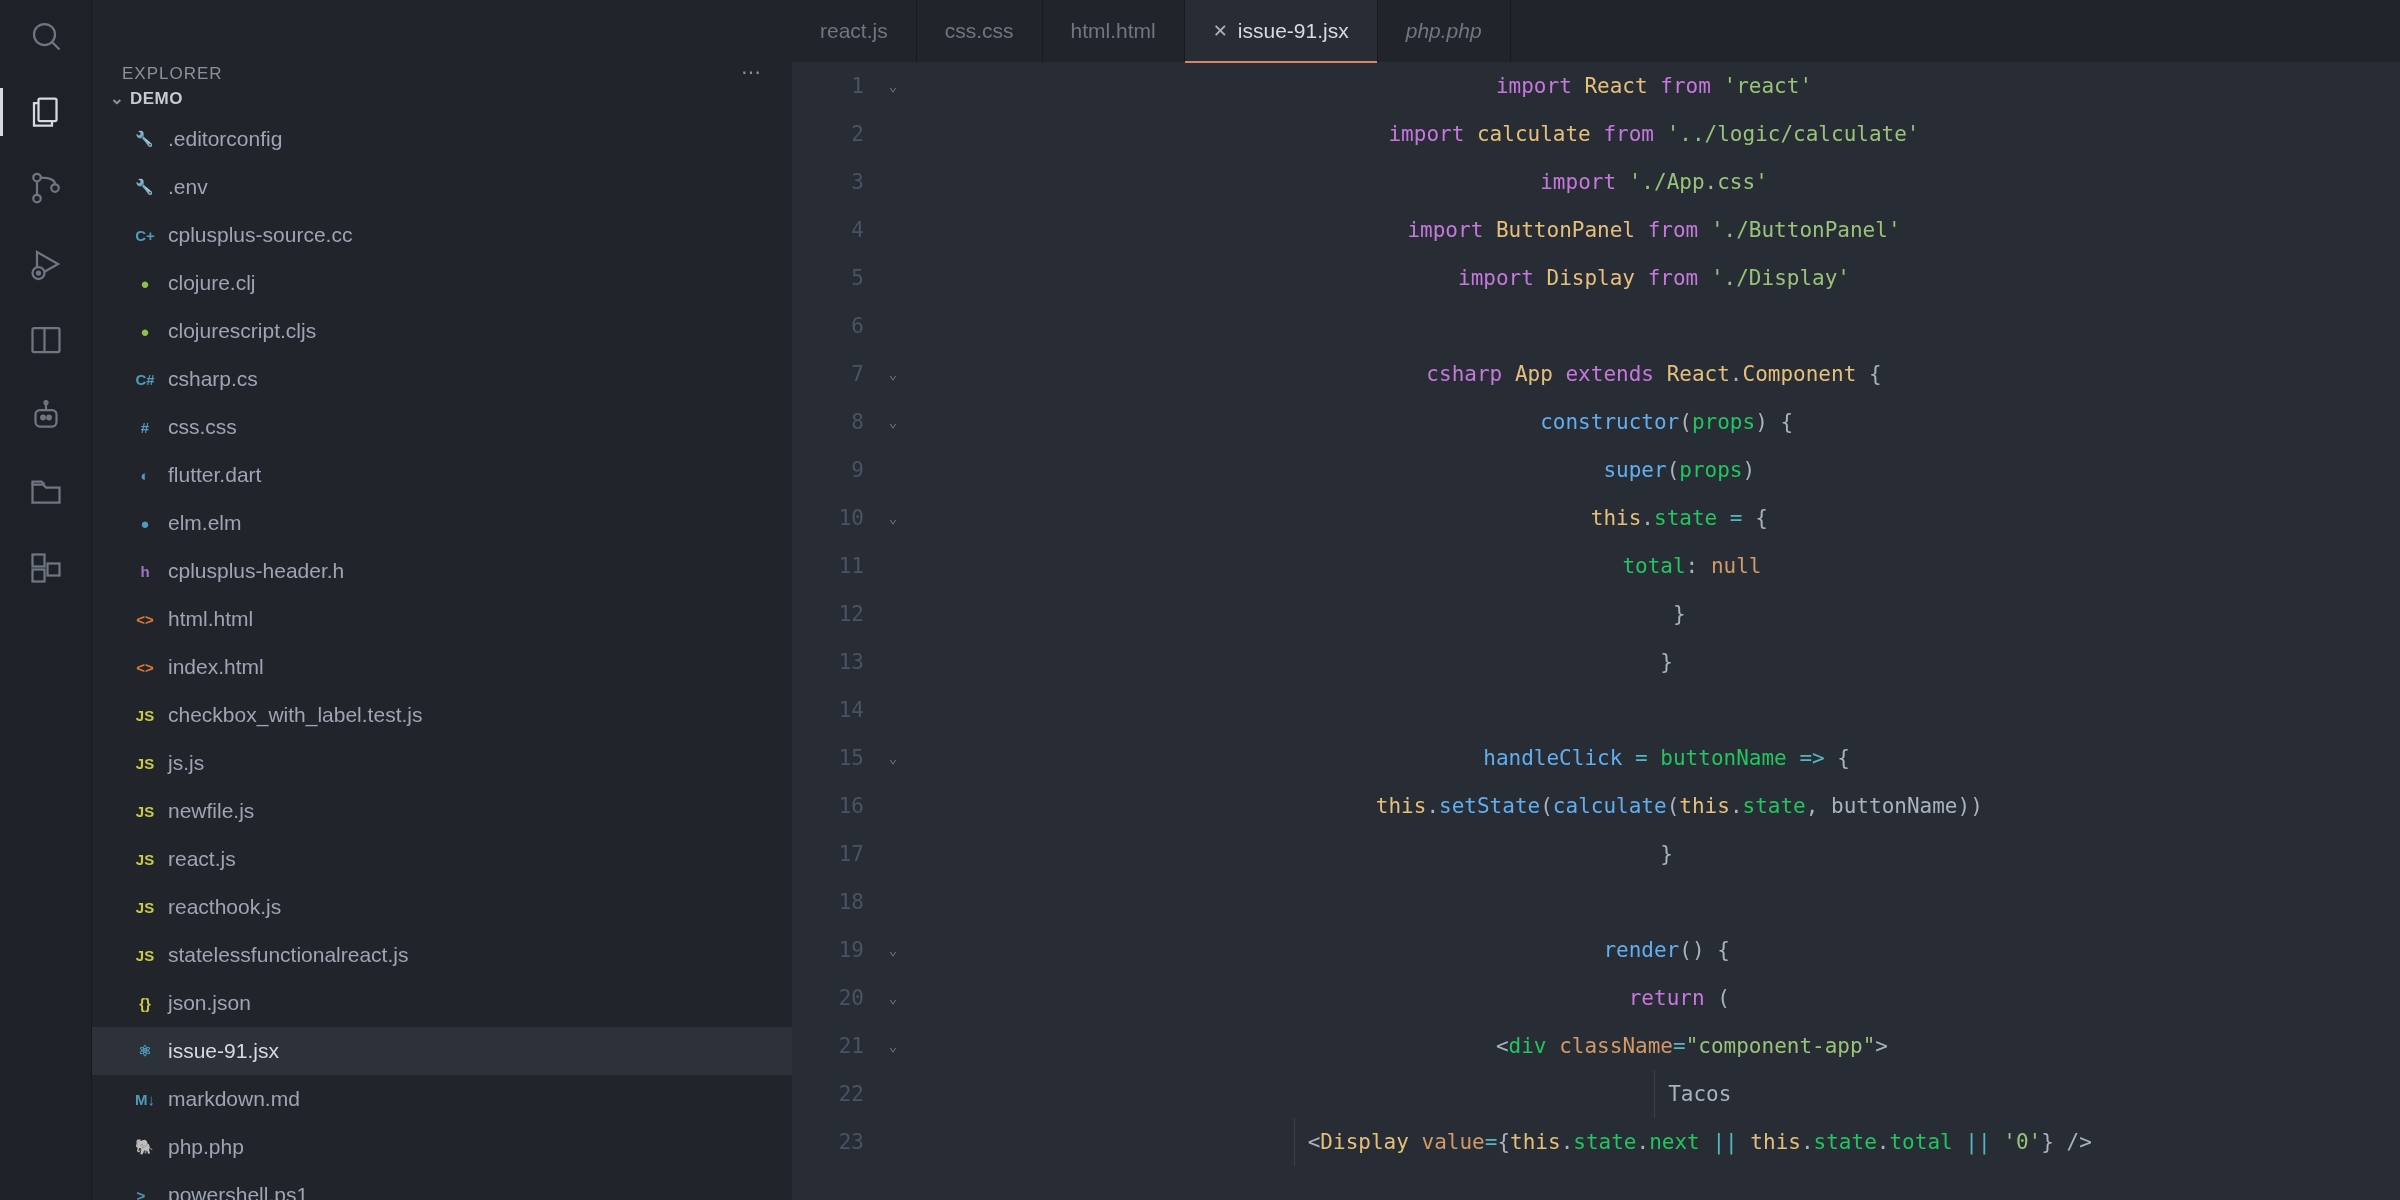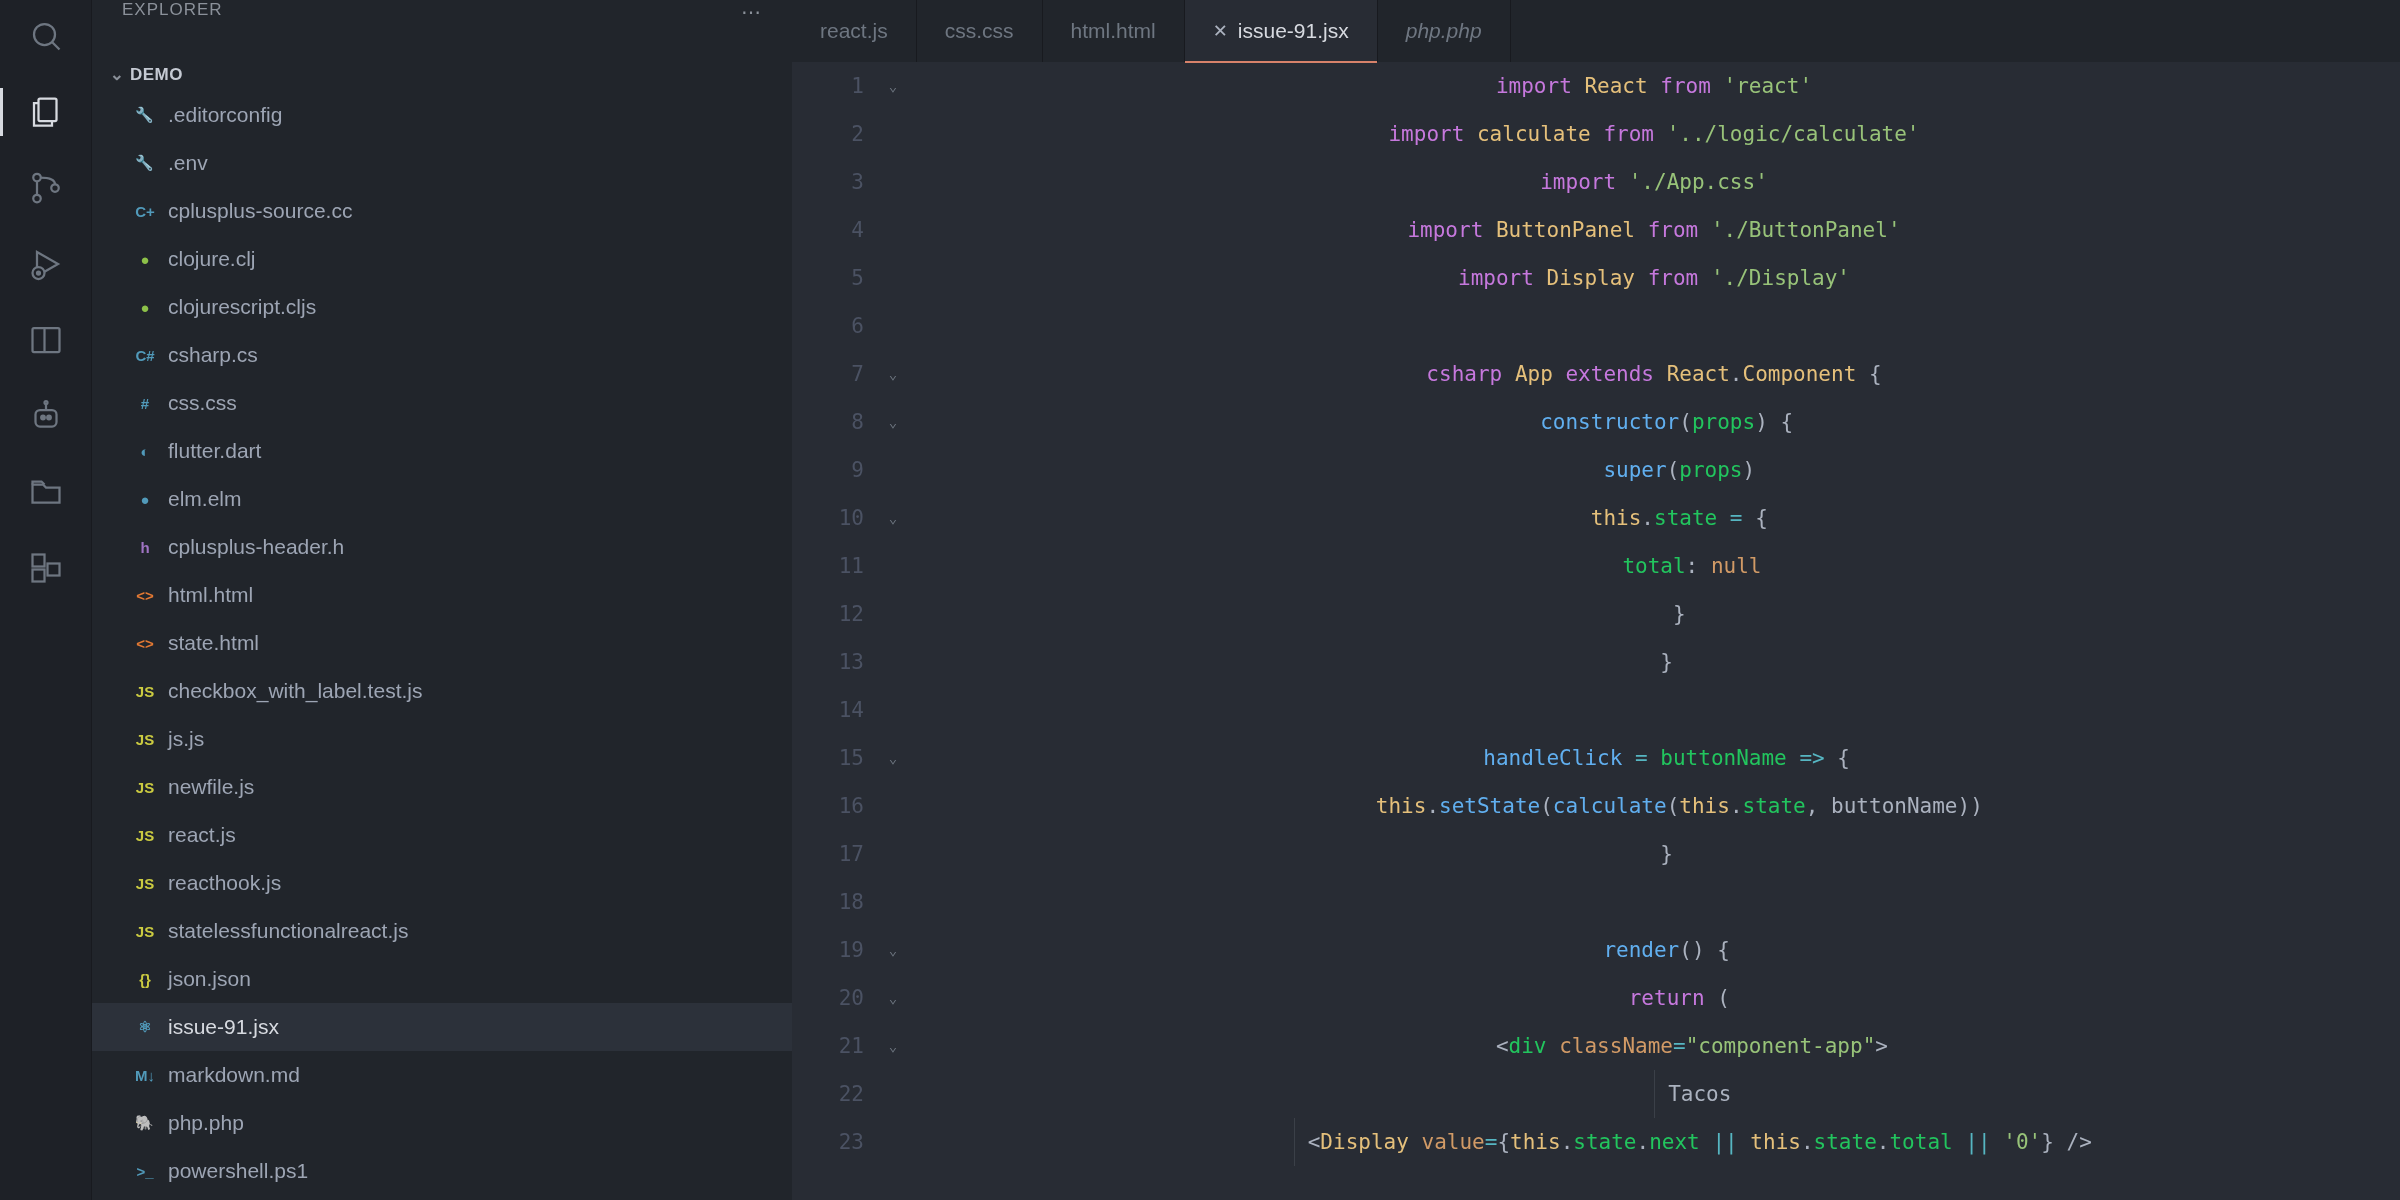--- a/index.html
+++ b/index.html
@@ -48,26 +48,27 @@
 .activity-icon svg { width: 36px; height: 36px; }
 .sidebar {
   width: 700px;
   background: #21252b;
   display: flex;
   flex-direction: column;
 }
 .sidebar-header {
   height: 60px;
   display: flex;
-  align-items: flex-start;
+  align-items: flex-end;
   justify-content: space-between;
   padding: 0 30px 0 30px;
   color: #8b919a;
   font-size: 17px;
   letter-spacing: 1px;
+  margin-top: 24px;
 }
 .sidebar-header-actions {
   color: #8b919a;
   font-size: 20px;
   cursor: pointer;
 }
 .folder-row {
   display: flex;
   align-items: center;
   padding: 4px 0 6px 12px;
@@ -306,21 +307,21 @@
       <div class="file-row">
         <span class="file-icon ic-purple">h</span>
         <span>cplusplus-header.h</span>
       </div>
       <div class="file-row">
         <span class="file-icon ic-orange">&lt;&gt;</span>
         <span>html.html</span>
       </div>
       <div class="file-row">
         <span class="file-icon ic-orange">&lt;&gt;</span>
-        <span>state.html</span>
+        <span>index.html</span>
       </div>
       <div class="file-row">
         <span class="file-icon ic-yellow">JS</span>
         <span>checkbox_with_label.test.js</span>
       </div>
       <div class="file-row">
         <span class="file-icon ic-yellow">JS</span>
         <span>js.js</span>
       </div>
       <div class="file-row">

